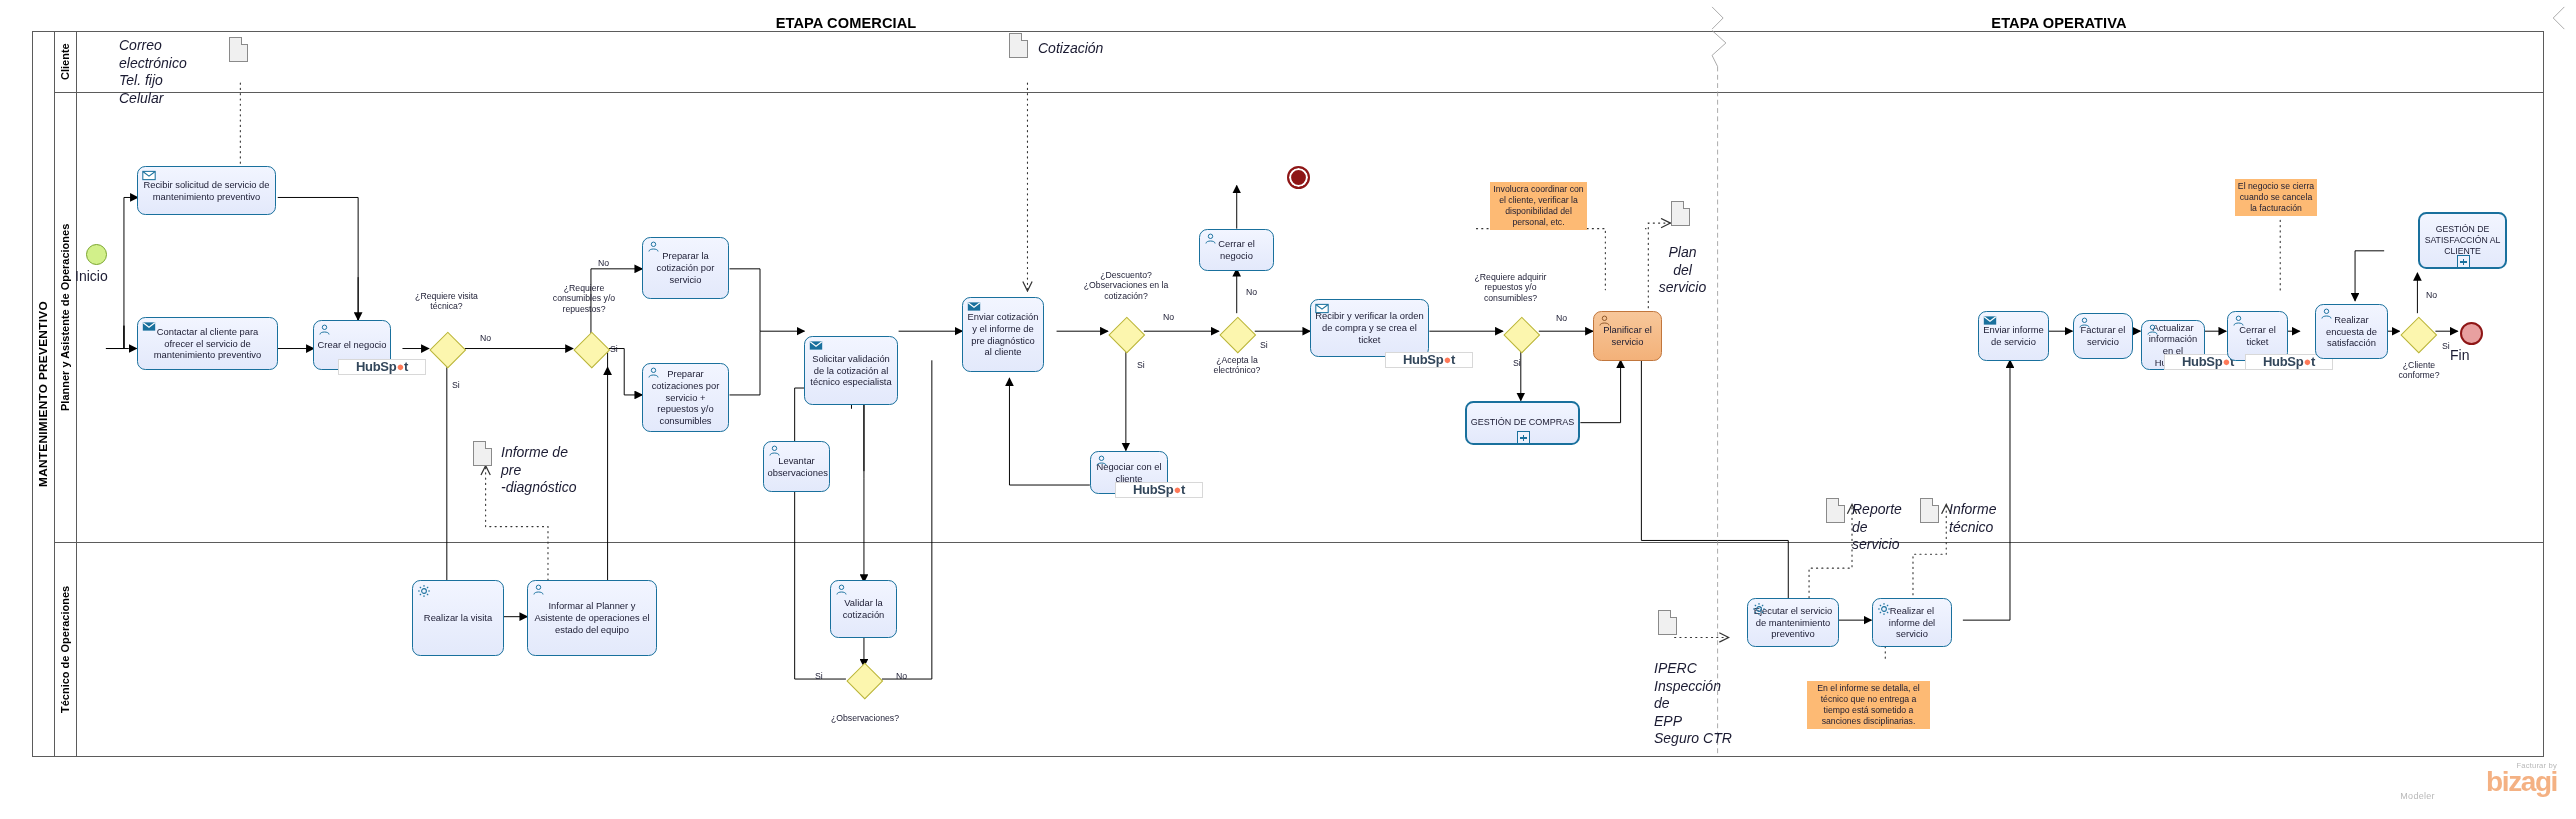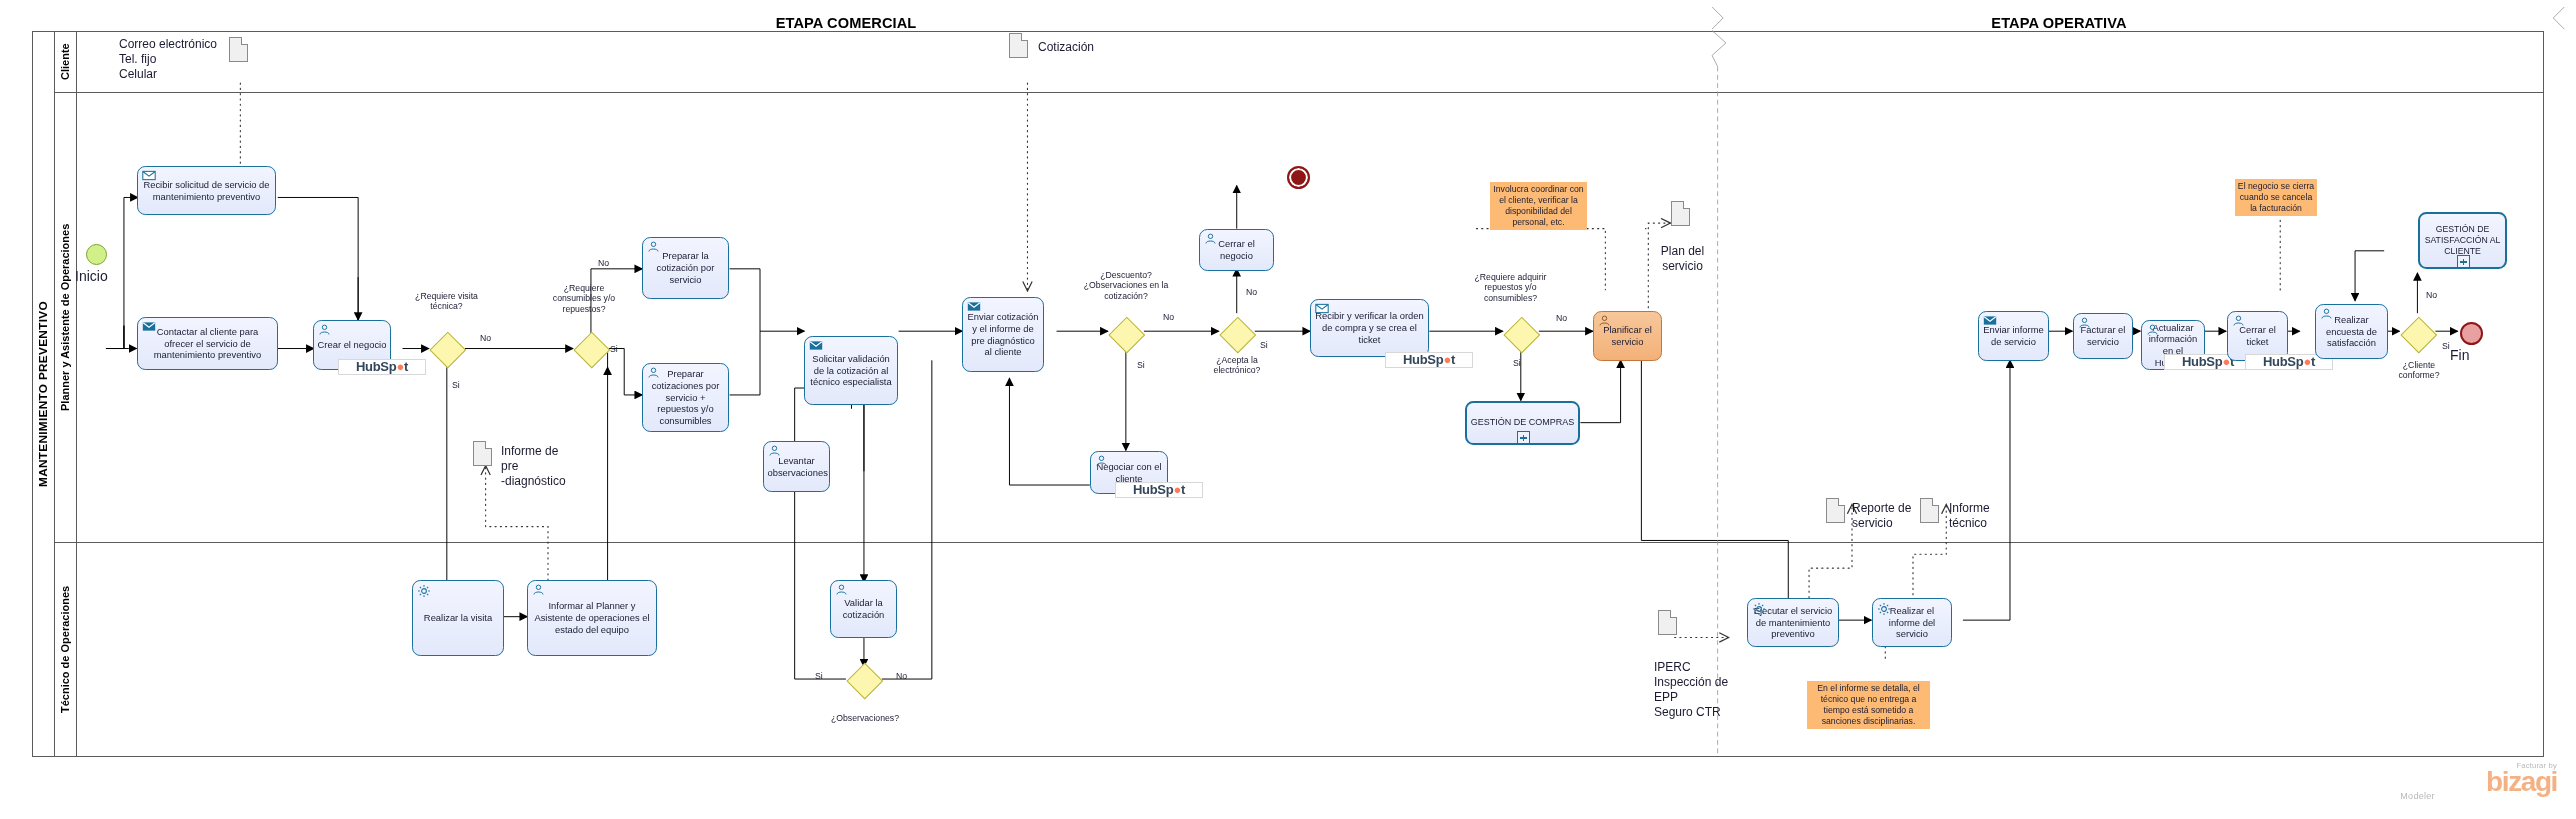--- a/index.html
+++ b/index.html
@@ -48,21 +48,21 @@
     background:#e8a0a0;border:2.1px solid #8e1616;}
   .ev-end-thick{position:absolute;width:19.4px;height:19.4px;border-radius:50%;
     background:#8e1616;border:2.1px solid #8e1616;box-shadow:inset 0 0 0 2.1px #fff;}
   .ev-label{position:absolute;font-size:14px;color:#1b1b32;text-align:left;}
 
   
   .doc{position:absolute;width:19.4px;height:25px;background:#f0f0f0;border:0.7px solid #8a8a8a;
     box-sizing:border-box;}
   .doc:after{content:"";position:absolute;right:-0.7px;top:-0.7px;width:6.2px;height:6.2px;
     background:#fff;border-left:0.7px solid #8a8a8a;border-bottom:0.7px solid #8a8a8a;}
-  .doc-label{position:absolute;font-size:12px;color:#1b1b32;line-height:1.25;}
+  .doc-label{position:absolute;font-size:14px;color:#1b1b32;line-height:1.25;font-style:italic;}
 
   
   .note{position:absolute;background:#fdba74;color:#1b1b32;font-size:8.7px;
     line-height:1.25;text-align:center;padding:2.1px 2.8px;box-sizing:border-box;}
   .flowlabel{position:absolute;font-size:8.7px;color:#1b1b32;background:transparent;}
   svg.overlay{position:absolute;left:0;top:0;width:2576px;height:819px;pointer-events:none;}
 
   
   .hubspot{position:absolute;background:#fff;border:0.7px solid #d8d8d8;
     font-weight:bold;font-size:13px;color:#33475b;letter-spacing:-0.3px;
@@ -394,21 +394,21 @@
   <div class="task" style="left:1978px;top:311px;width:71px;height:50px;">
     <span class="task-icon">
       <svg viewBox="0 0 20 16" width="14" height="11">
           <rect x="1" y="2" width="18" height="12" fill="#19709d"></rect>
           <path d="M1.5,2.5 L10,9 L18.5,2.5" fill="none" stroke="#fff" stroke-width="1.6"></path>
         </svg>
     </span>
     <span class="tlabel">Enviar informe de servicio</span>
   </div>
 
-  <div class="task" style="left:2073px;top:313px;width:60px;height:46px;">
+  <div class="task" style="left:2073px;top:313px;width:60px;height:46px;border-radius:10px;">
     <span class="task-icon">
       <svg viewBox="0 0 20 18" width="13" height="11.8">
           <circle cx="10" cy="5" r="3.4" fill="none" stroke="#19709d" stroke-width="1.5"></circle>
           <path d="M3,16 C3,11 17,11 17,16" fill="none" stroke="#19709d" stroke-width="1.5"></path>
         </svg>
     </span>
     <span class="tlabel">Facturar el servicio</span>
   </div>
 
   <div class="task" style="left:2141px;top:320px;width:64px;height:50px;justify-content:center;">

